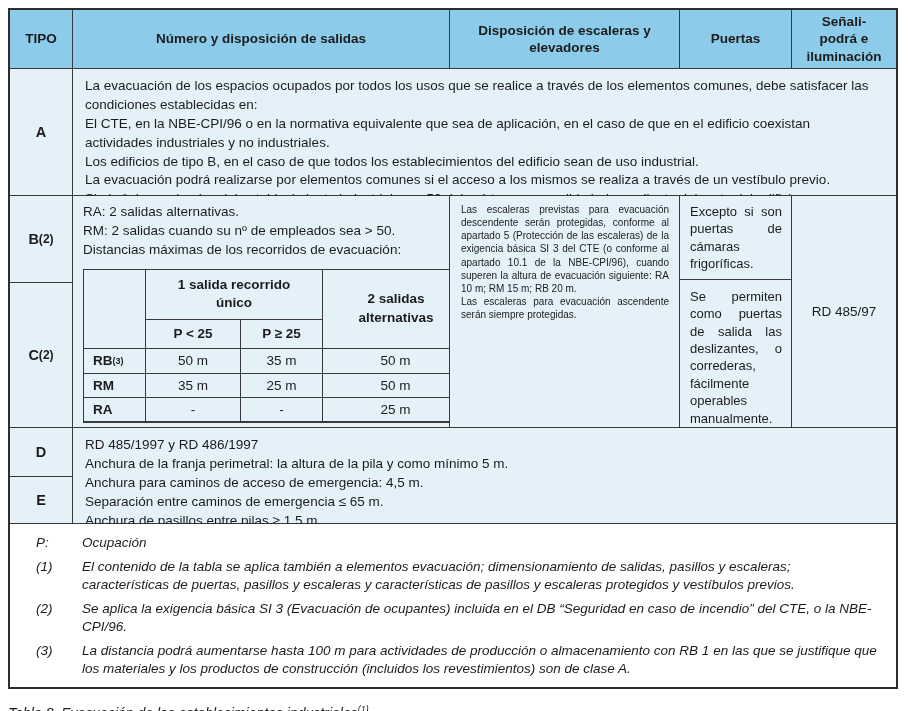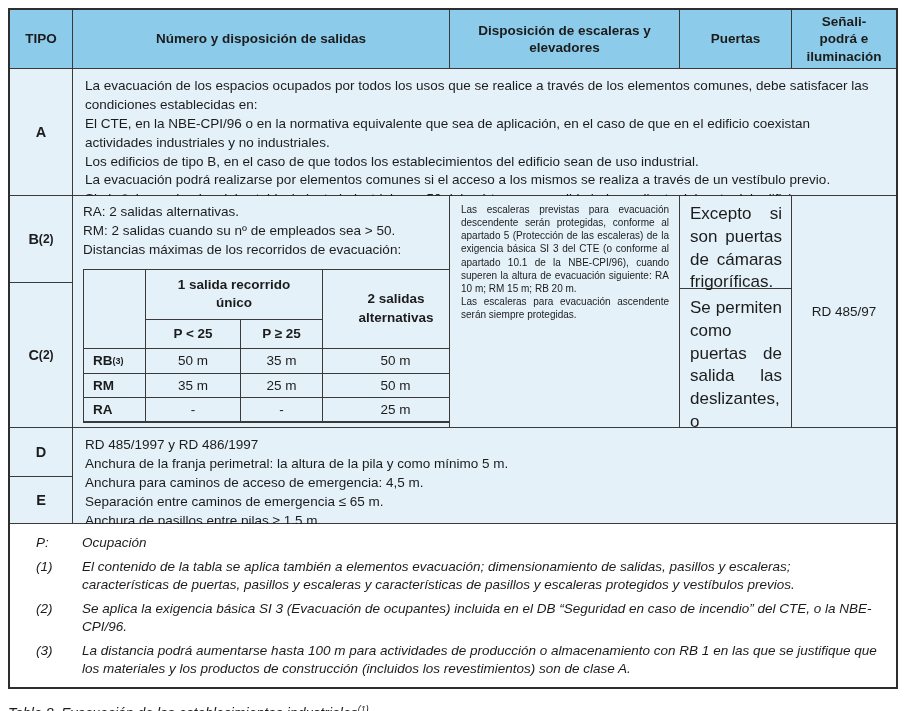--- a/index.html
+++ b/index.html
@@ -54,21 +54,21 @@
     display:flex; align-items:center; justify-content:center; text-align:center; }
   .icell.bold { font-weight:bold; }
   .icell.lbl { justify-content:flex-start; padding-left:9px; font-weight:bold; }
   .corner { grid-column:1; grid-row:1 / 3; }
   .span-single { grid-column:2 / 4; grid-row:1; line-height:1.35; }
   .span-double { grid-column:4; grid-row:1 / 3; border-right:none; line-height:1.35; }
   .escaleras-cell { padding:7px 10px 0 11px; text-align:justify; font-size:10px; line-height:1.315; }
   .puertas-col { display:flex; flex-direction:column; padding:0; }
   .puertas-top { height:93px; border-bottom:1px solid #3a3a3a; padding:7px 9px 0 10px; }
   .puertas-bottom { flex:1; padding:8px 9px 0 10px; }
-  .puertas-txt { text-align:justify; font-size:17px; line-height:1.34; }
+  .puertas-txt { text-align:justify; font-size:13px; line-height:1.34; }
   .senal-cell { display:flex; align-items:center; justify-content:center; font-size:13.5px; }
   .cell-de-content { grid-column:2 / 6; padding:8px 12px 0 12px; }
   .footnotes {
     grid-column:1 / 6; background:#ffffff; border-right:none; border-bottom:none;
     padding:10px 16px 8px 26px;
     font-style:italic; font-size:13.5px; line-height:1.34;
   }
   .fnote { display:grid; grid-template-columns:46px 1fr; margin-bottom:6px; }
   .fnote:last-child { margin-bottom:0; }
   .caption { margin-top:15px; font-style:italic; font-size:14px; }

